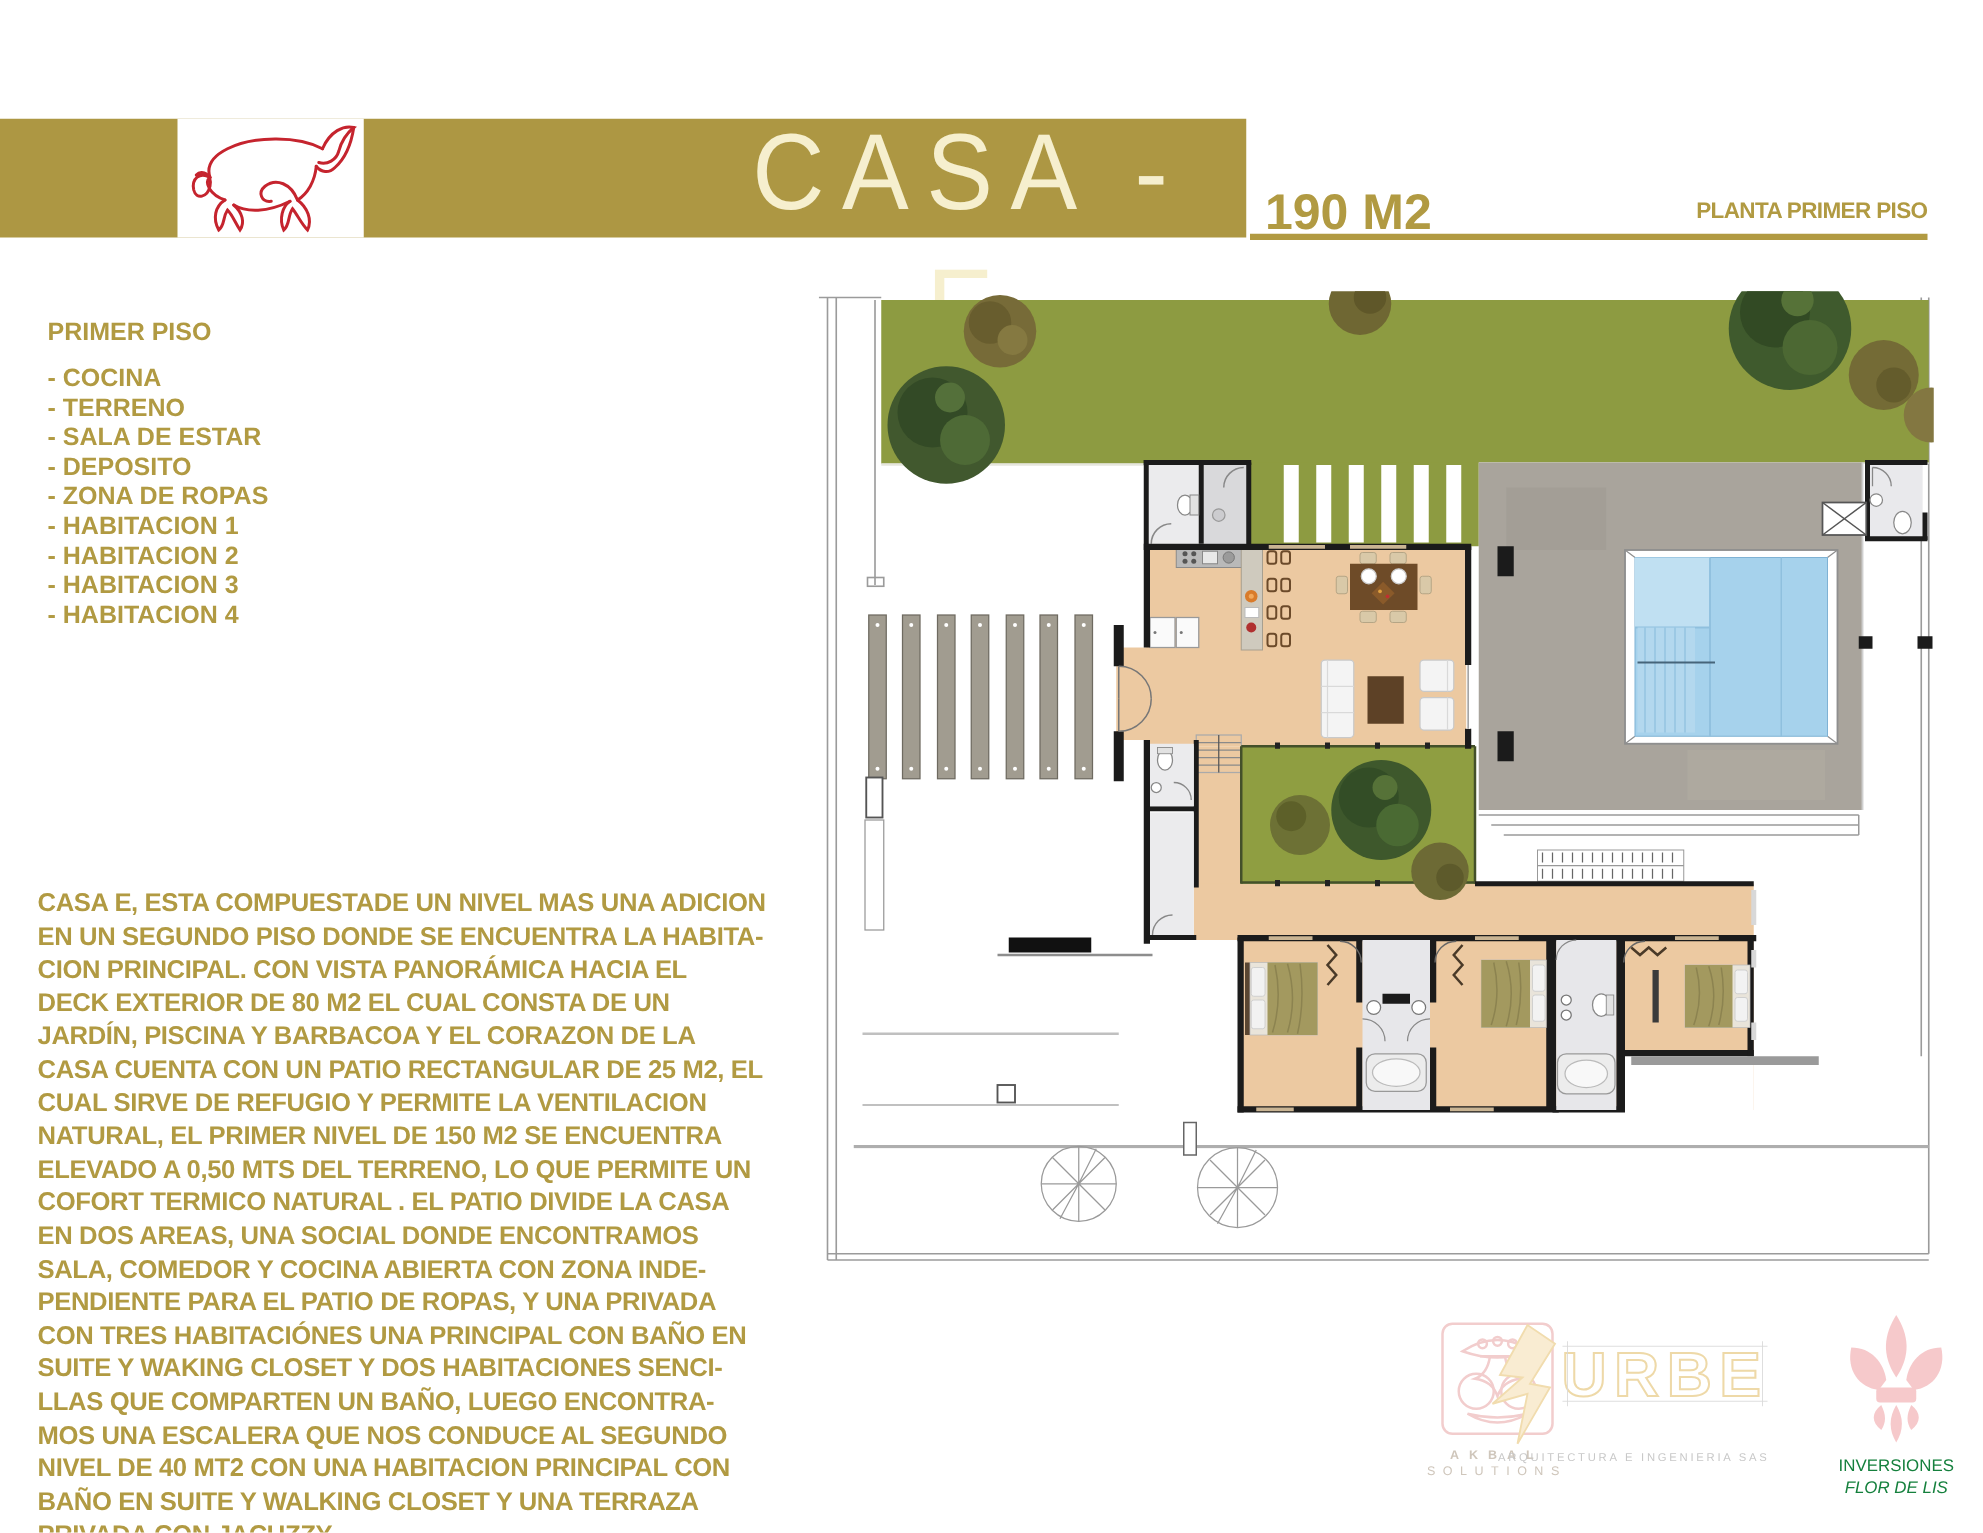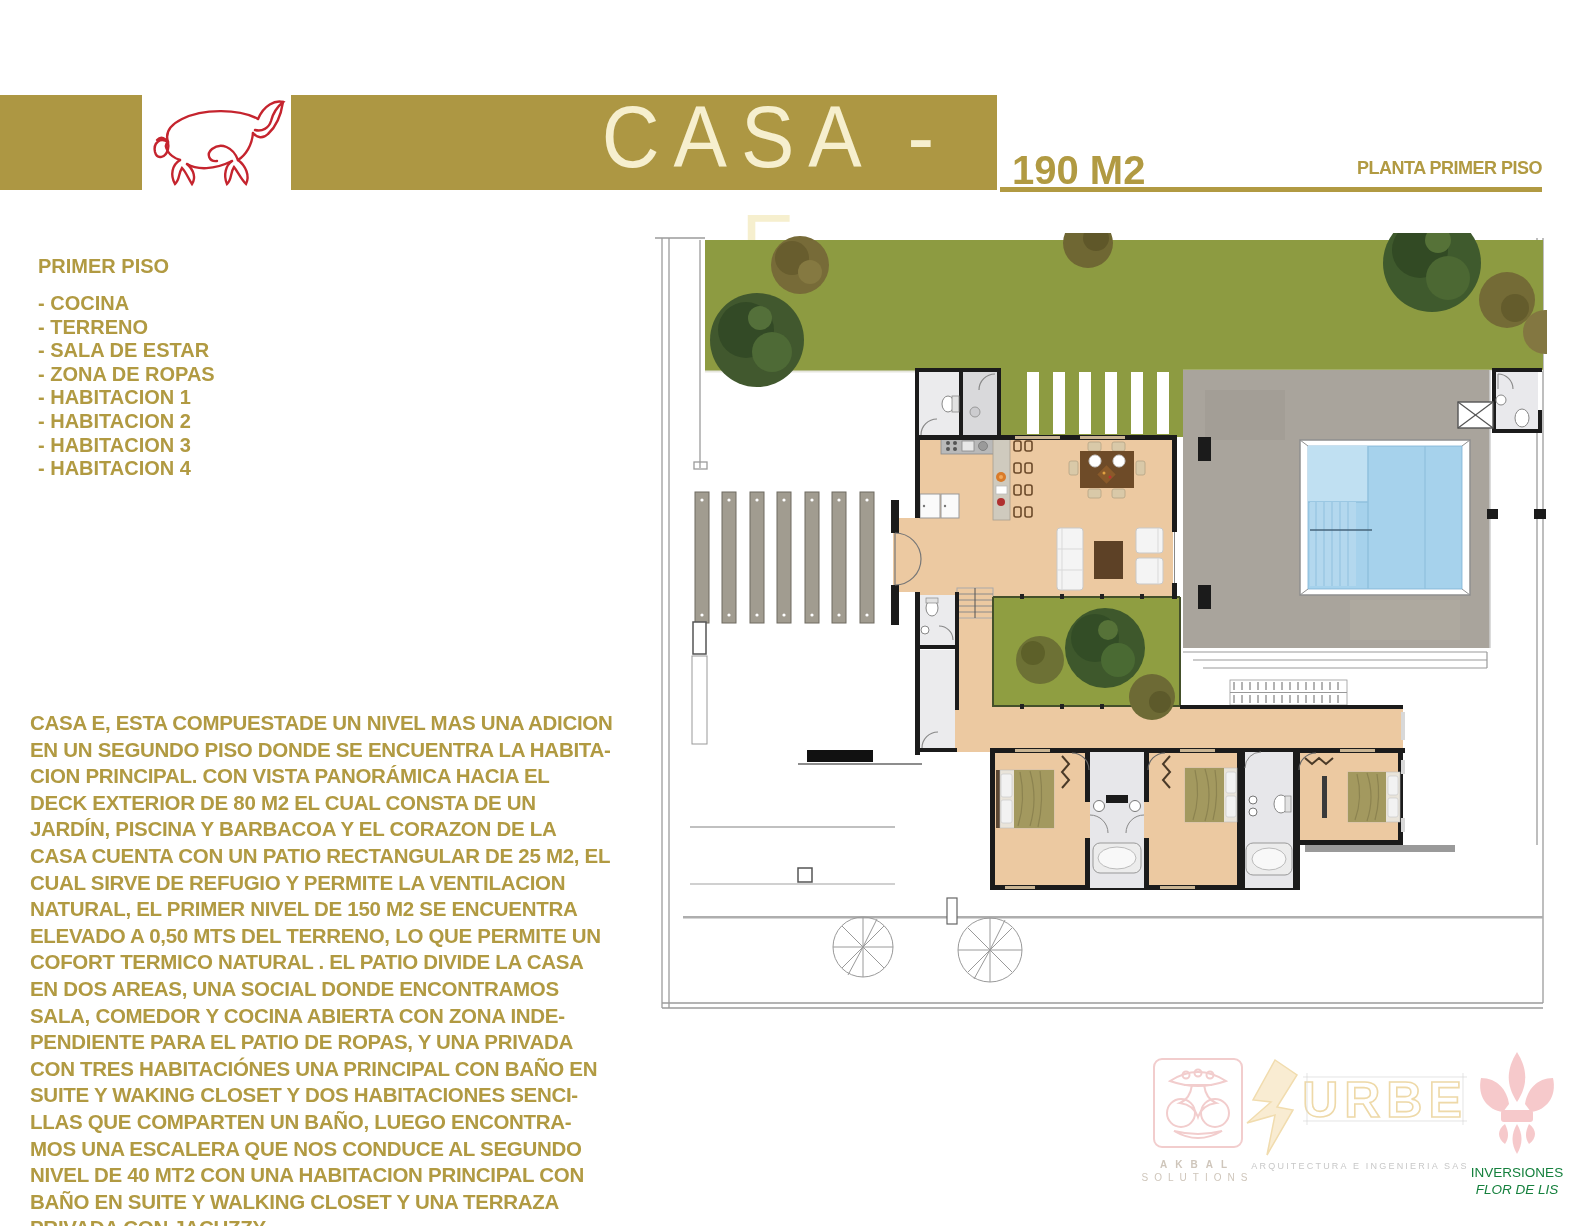--- a/index.html
+++ b/index.html
@@ -24,21 +24,21 @@
   .features .it{font-size:20px;font-weight:bold;line-height:23.6px;}
   .features .sp{height:14px;}
   .description{position:absolute;left:30px;top:710px;width:600px;color:#b19a42;
     font-size:20.5px;font-weight:bold;line-height:26.6px;letter-spacing:-0.3px;
     white-space:pre-line;}
 
   
   .akbal{position:absolute;left:1140px;top:1055px;width:115px;text-align:center;}
   .akbal .t1{color:#cfc6bb;font-size:10px;font-weight:bold;letter-spacing:8px;margin-top:4px;}
   .akbal .t2{color:#cfc6bb;font-size:10px;letter-spacing:6px;margin-top:2px;}
-  .urbe{position:absolute;left:1245px;top:1055px;width:230px;}
+  .urbe{position:absolute;left:1192px;top:1055px;width:230px;}
   .urbe .sub{color:#c8c8c8;font-size:9px;letter-spacing:2.2px;text-align:center;margin-top:1px;}
   .flor{position:absolute;left:1462px;top:1050px;width:110px;text-align:center;}
   .flor .t{color:#15803d;font-size:13.5px;line-height:17px;margin-top:2px;}
 
   svg{display:block;}
 </style>
 </head>
 <body>
 
 <div class="page">
@@ -66,20 +66,21 @@
   <div class="area-label">190 M2</div>
   <div class="plan-label">PLANTA PRIMER PISO</div>
   <div class="gold-rule"></div>
 
   <div class="features">
     <div class="hd">PRIMER PISO</div>
     <div class="sp"></div>
     <div class="it">- COCINA</div>
     <div class="it">- TERRENO</div>
     <div class="it">- SALA DE ESTAR</div>
+    <div class="it">- DEPOSITO</div>
     <div class="it">- ZONA DE ROPAS</div>
     <div class="it">- HABITACION 1</div>
     <div class="it">- HABITACION 2</div>
     <div class="it">- HABITACION 3</div>
     <div class="it">- HABITACION 4</div>
   </div>
 
   <div class="description">CASA E, ESTA COMPUESTADE UN NIVEL MAS UNA ADICION
 EN UN SEGUNDO PISO DONDE SE ENCUENTRA LA HABITA-
 CION PRINCIPAL. CON VISTA PANORÁMICA HACIA  EL

